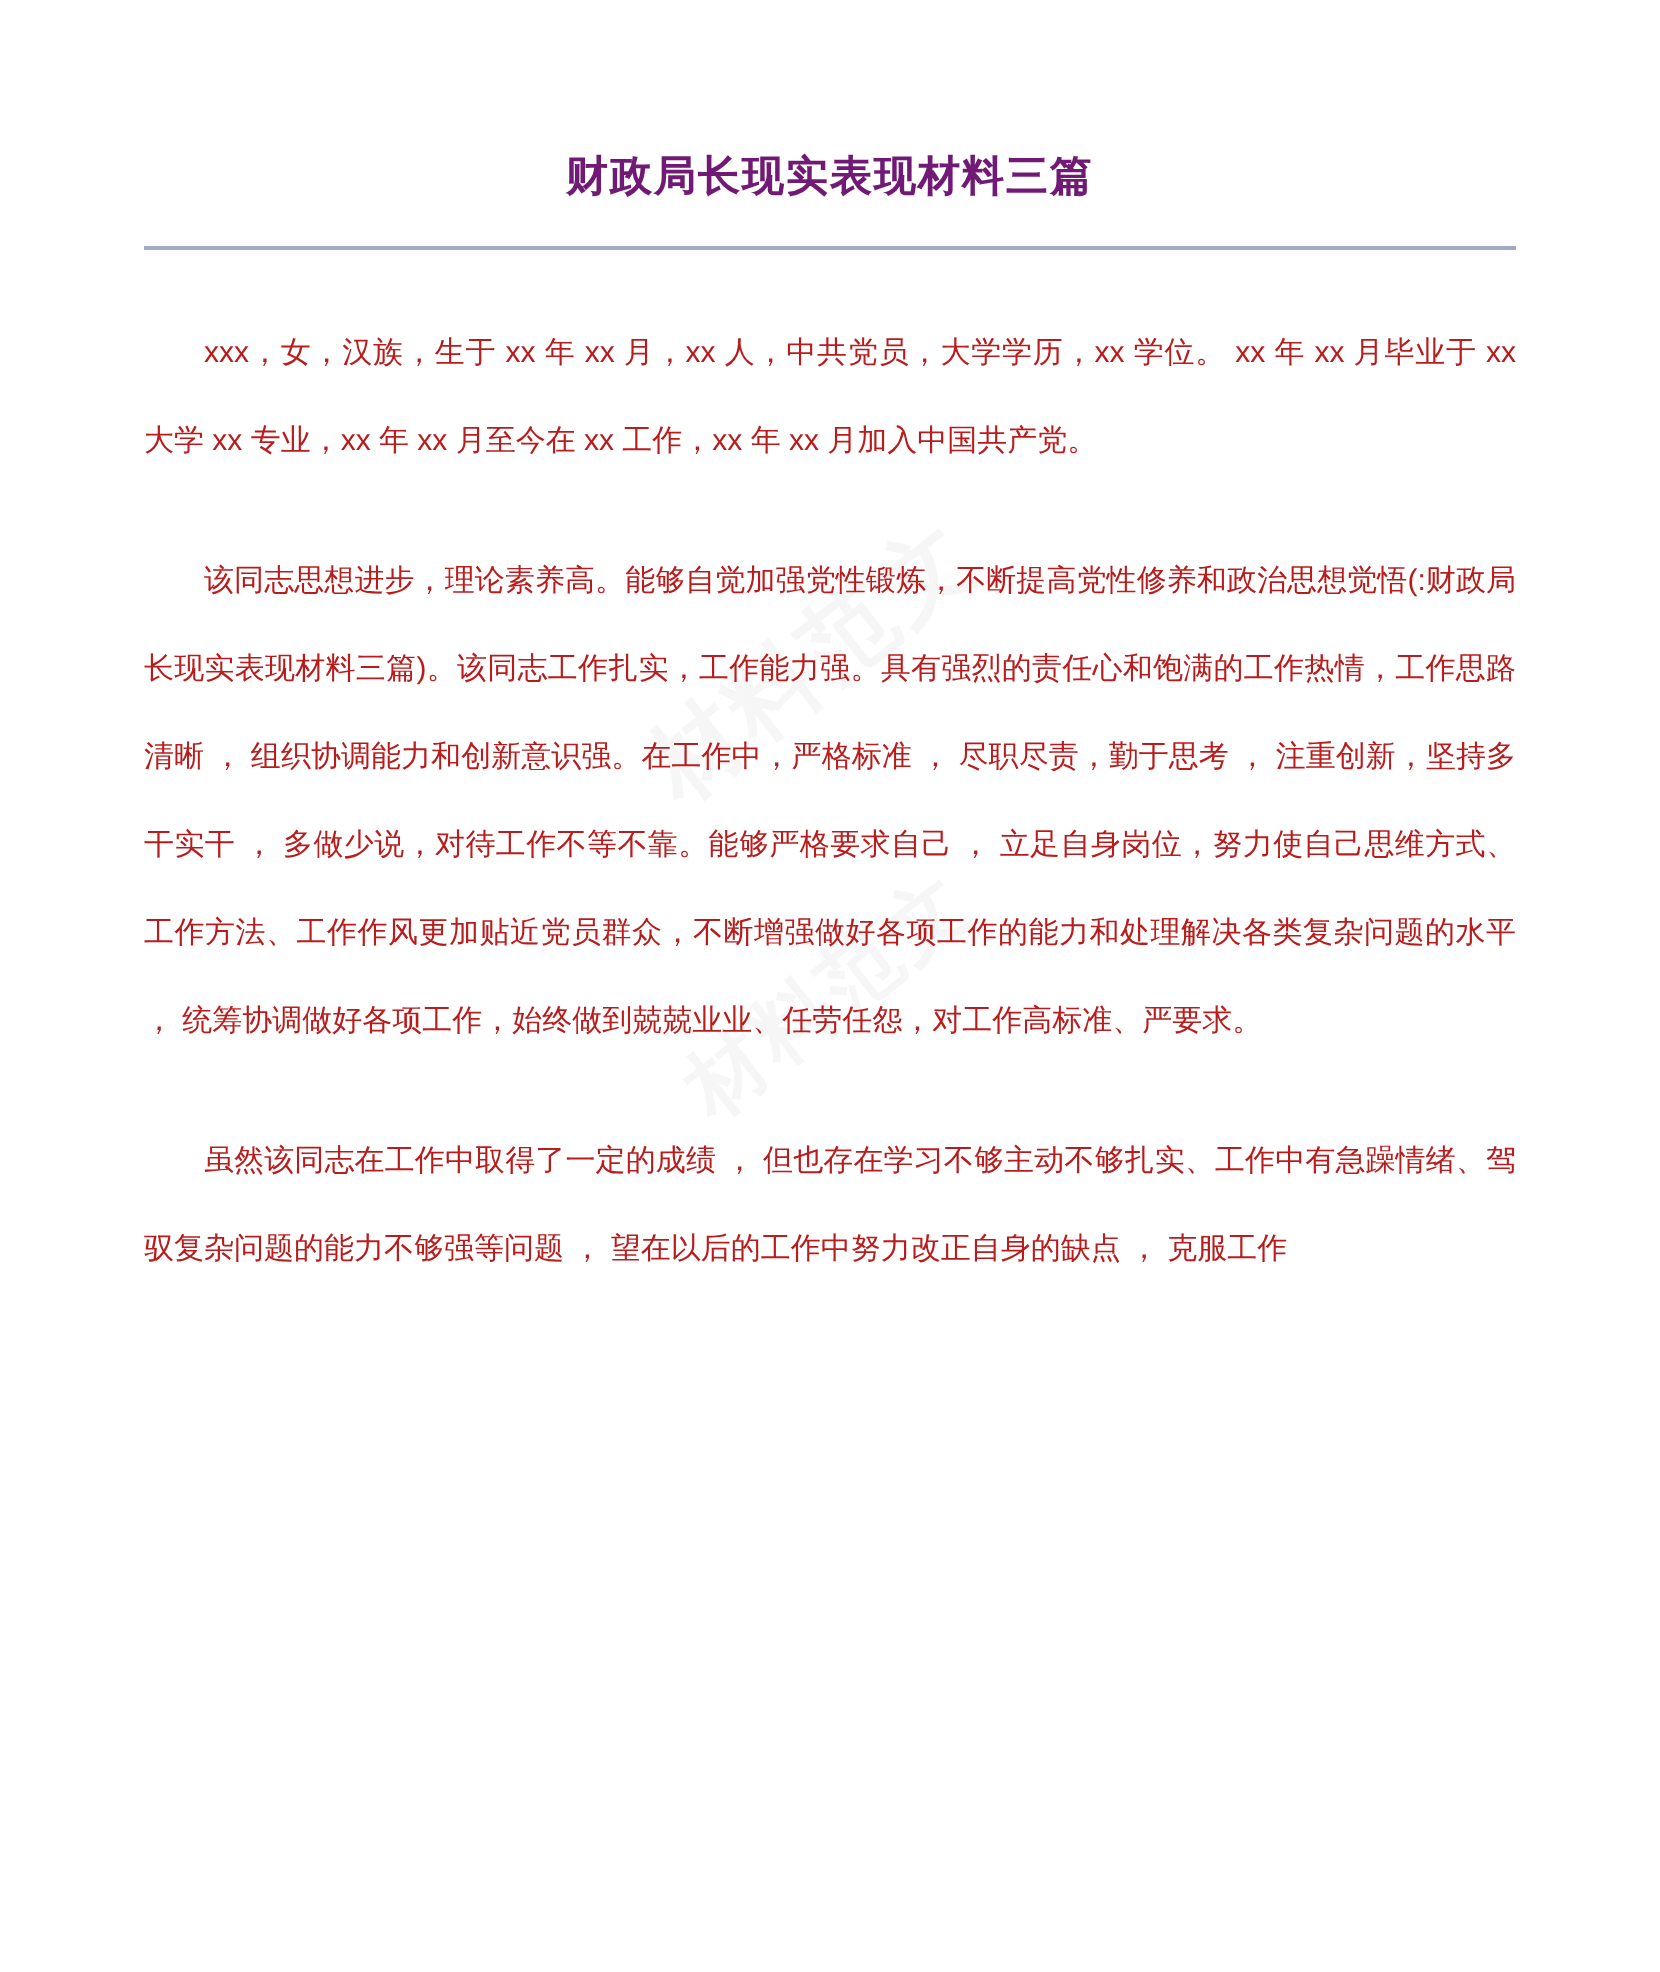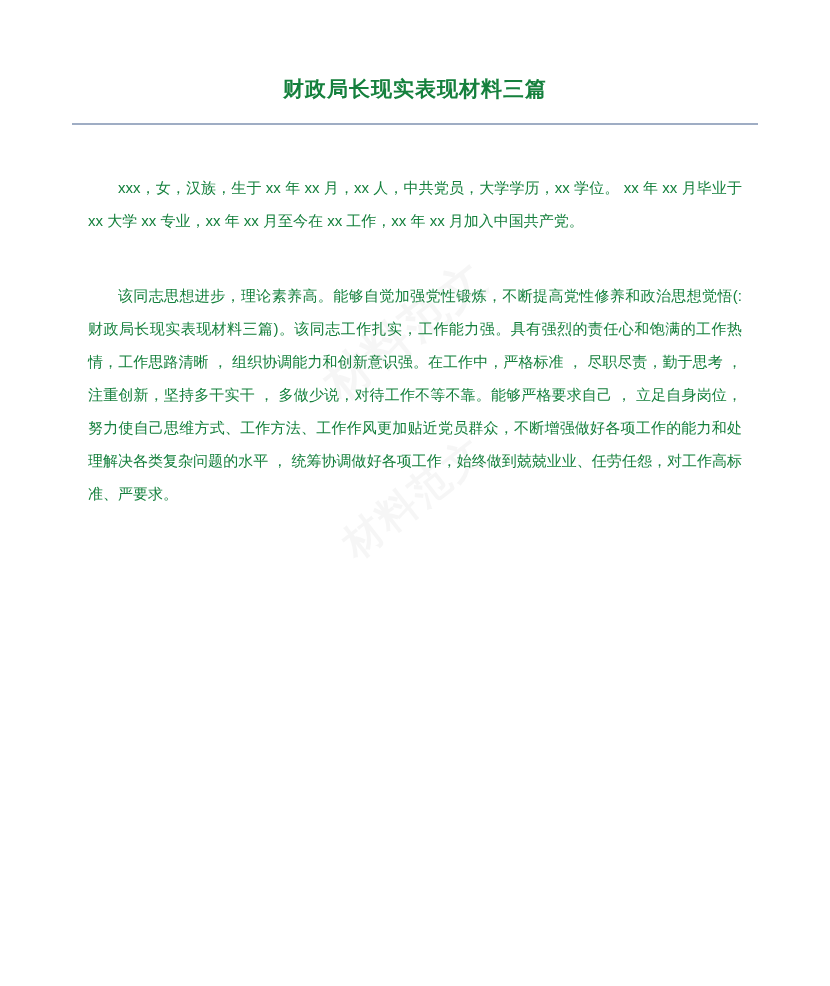--- a/index.html
+++ b/index.html
@@ -55,40 +55,40 @@
     padding: 0 72px;
     box-sizing: border-box;
   }
   #doc-title {
     margin: 0;
     padding-top: 76px;
     text-align: center;
     font-size: 21px;
     font-weight: 700;
     letter-spacing: 1px;
-    color: #15803d;
+    color: #701a75;
     line-height: 1.2;
   }
   #title-divider {
     margin-top: 22px;
     margin-bottom: 0;
     height: 2px;
     background: #9fadc4;
     border: 0;
     width: 100%;
   }
   .body-paragraph {
-    margin: 16px;
+    margin: 0;
     padding-top: 26px;
     font-size: 15px;
-    line-height: 33px;
+    line-height: 44px;
     text-align: justify;
     text-justify: inter-ideograph;
     text-indent: 2em;
-    color: #15803d;
+    color: #b91c1c;
     word-break: break-all;
   }
   .body-paragraph:first-of-type {
     padding-top: 30px;
   }
 </style>
 </head>
 <body>
 
 <div id="page">
@@ -99,15 +99,16 @@
   </div>
 
   <div id="content">
 
     <h1 id="doc-title">财政局长现实表现材料三篇</h1>
 
     <hr id="title-divider">
 
     <p class="body-paragraph">xxx，女，汉族，生于 xx 年 xx 月，xx 人，中共党员，大学学历，xx 学位。 xx 年 xx 月毕业于 xx 大学 xx 专业，xx 年 xx 月至今在 xx 工作，xx 年 xx 月加入中国共产党。</p>
     <p class="body-paragraph">该同志思想进步，理论素养高。能够自觉加强党性锻炼，不断提高党性修养和政治思想觉悟(:财政局长现实表现材料三篇)。该同志工作扎实，工作能力强。具有强烈的责任心和饱满的工作热情，工作思路清晰 ， 组织协调能力和创新意识强。在工作中，严格标准 ， 尽职尽责，勤于思考 ， 注重创新，坚持多干实干 ， 多做少说，对待工作不等不靠。能够严格要求自己 ， 立足自身岗位，努力使自己思维方式、工作方法、工作作风更加贴近党员群众，不断增强做好各项工作的能力和处理解决各类复杂问题的水平 ， 统筹协调做好各项工作，始终做到兢兢业业、任劳任怨，对工作高标准、严要求。</p>
+    <p class="body-paragraph">虽然该同志在工作中取得了一定的成绩 ， 但也存在学习不够主动不够扎实、工作中有急躁情绪、驾驭复杂问题的能力不够强等问题 ， 望在以后的工作中努力改正自身的缺点 ， 克服工作</p>
 
   </div>
 </div>
 
 </body></html>

